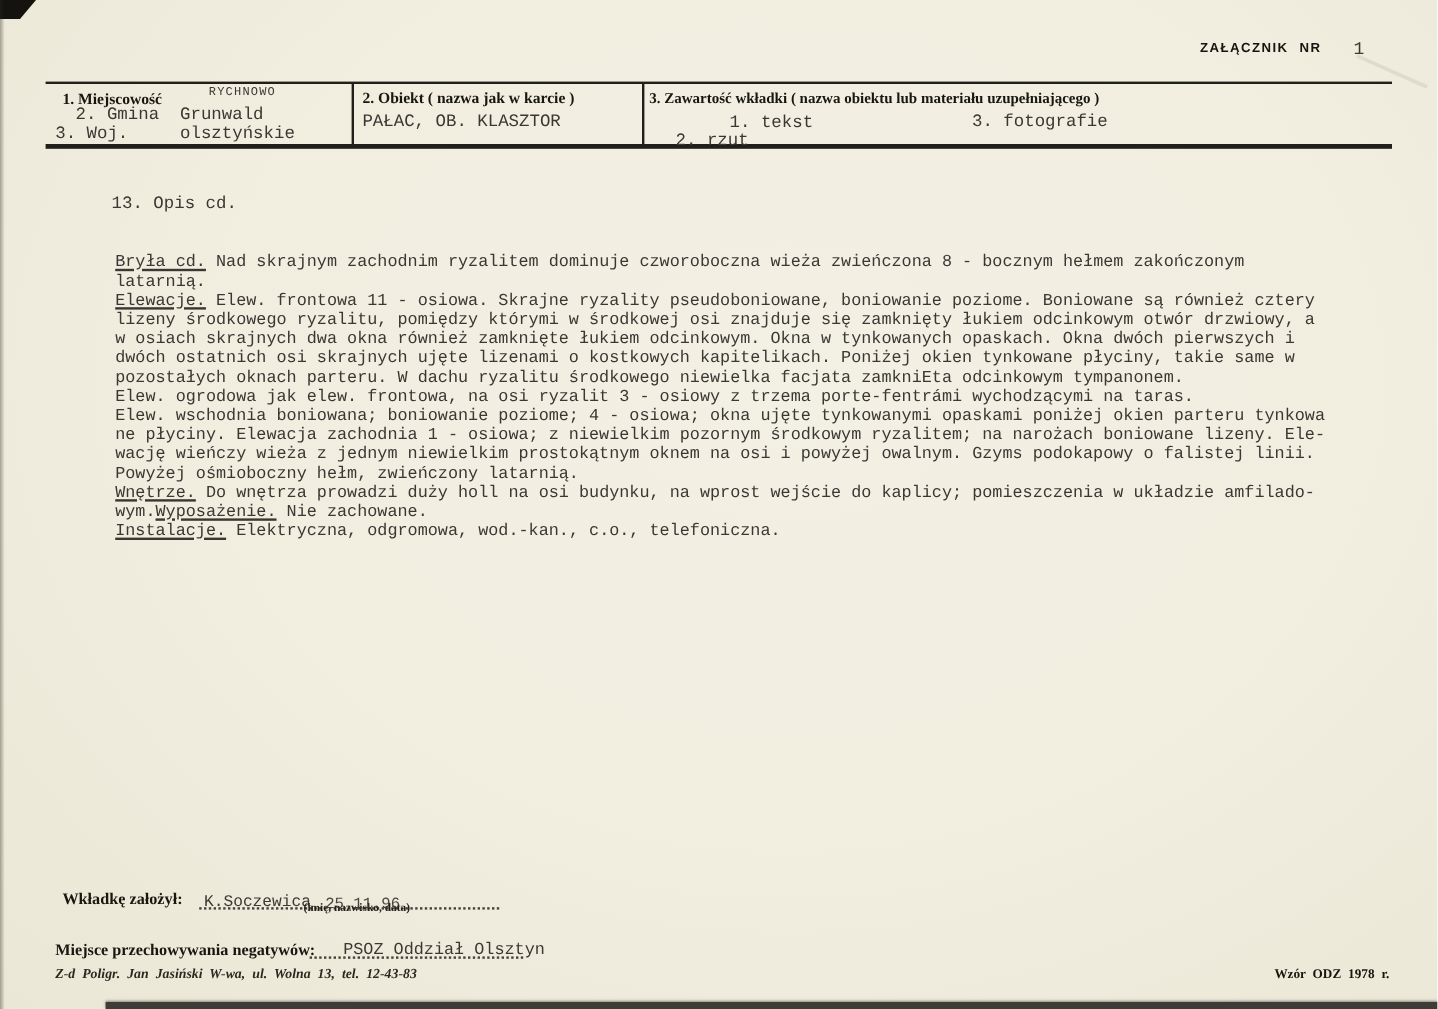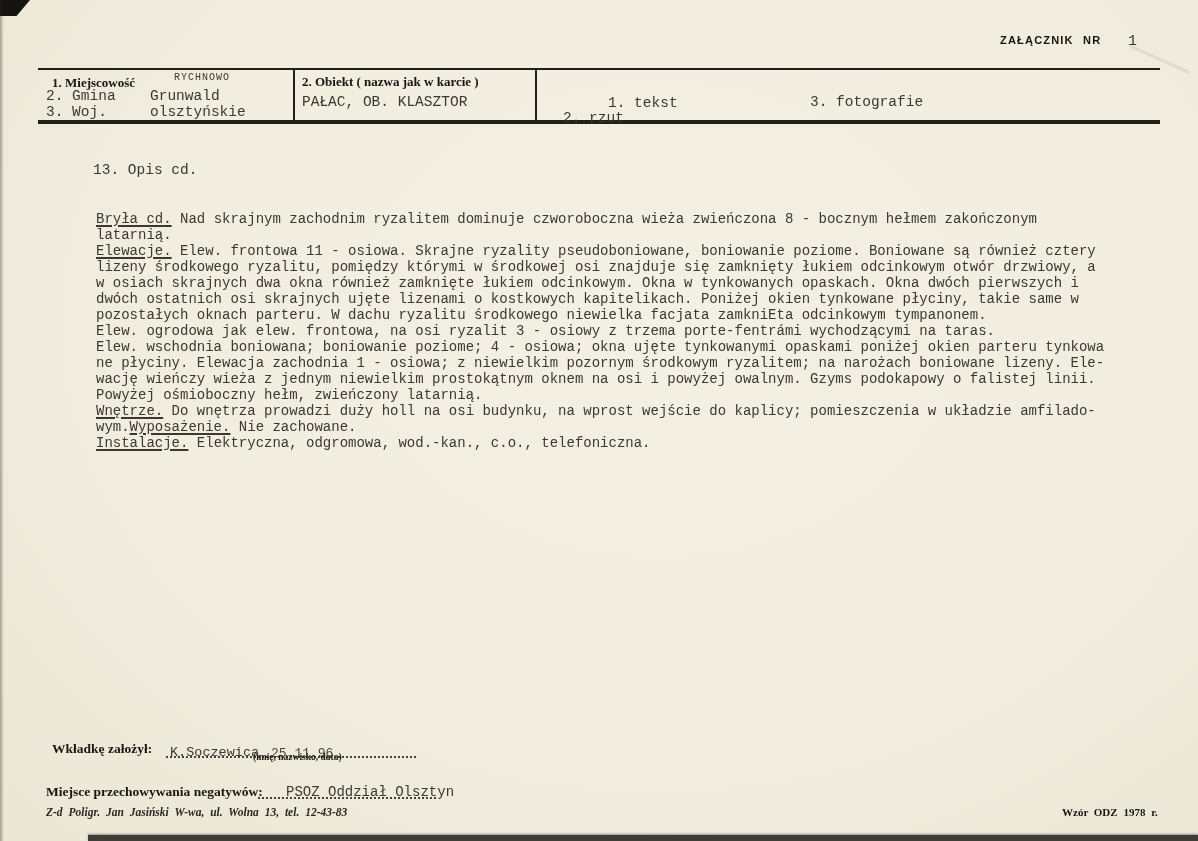--- a/index.html
+++ b/index.html
@@ -77,28 +77,29 @@
 
   <div class="attachment">ZAŁĄCZNIK NR</div>
   <div class="attachment-number typed" style="font-size:15px;">1</div>
 
   <div class="form-table">
     <div class="vline vline-1"></div>
     <div class="vline vline-2"></div>
 
     <div class="ft-label printed" style="left:14px; top:5px;">1. Miejscowość</div>
     <div class="ft-typed-caps typed" style="left:112px; top:2px;">RYCHNOWO</div>
-    <div class="ft-typed typed" style="left:8px; top:18px;">2. Gmina</div>
+    <div class="ft-typed typed" style="left:25px; top:18px;">2. Gmina</div>
     <div class="ft-typed typed" style="left:112px; top:18px;">Grunwald</div>
     <div class="ft-typed typed" style="left:8px; top:34px;">3. Woj.</div>
     <div class="ft-typed typed" style="left:112px; top:34px;">olsztyńskie</div>
 
     <div class="ft-label printed" style="left:264px; top:4px;">2. Obiekt ( nazwa jak w karcie )</div>
     <div class="ft-typed typed" style="left:264px; top:24px;">PAŁAC, OB. KLASZTOR</div>
 
+    <div class="ft-label-small printed" style="left:503px; top:5px;">3. Zawartość wkładki ( nazwa obiektu lub materiału uzupełniającego )</div>
     <div class="ft-typed typed" style="left:525px; top:25px;margin-left:45px;">1. tekst</div>
     <div class="ft-typed typed" style="left:525px; top:40px;">2. rzut</div>
     <div class="ft-typed typed" style="left:772px; top:24px;">3. fotografie</div>
   </div>
 
   <div class="section-heading typed">13. Opis cd.</div>
 
   <div class="body-text typed"><span class="seg-u">Bryła cd.</span><span> Nad skrajnym zachodnim ryzalitem dominuje czworoboczna wieża zwieńczona 8 - bocznym hełmem zakończonym
 latarnią.
 </span><span class="seg-u">Elewacje.</span><span> Elew. frontowa 11 - osiowa. Skrajne ryzality pseudoboniowane, boniowanie poziome. Boniowane są również cztery

